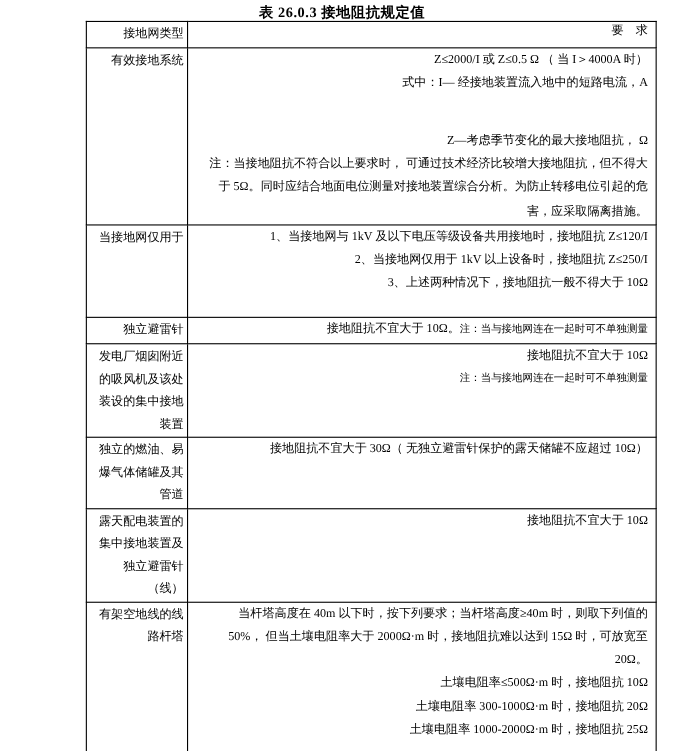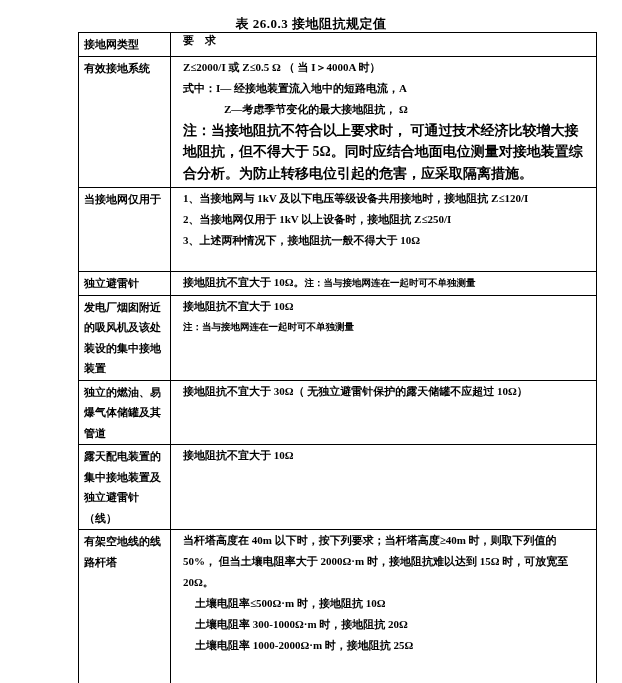--- a/index.html
+++ b/index.html
@@ -7,56 +7,56 @@
     position: relative;
     width: 622px;
     height: 683px;
     background: #ffffff;
     overflow: hidden;
     font-family: "Liberation Serif", "DejaVu Serif", serif;
     color: #000000;
   }
   .doc-title {
     height: 16px;
-    padding-top: 16px;
+    padding-top: 3px;
     text-align: center;
     font-size: 13px;
     font-weight: bold;
     line-height: 16px;
     letter-spacing: 0.5px;
   }
   table.spec {
     border-collapse: collapse;
     table-layout: fixed;
     margin-left: 78px;
     width: 519px;
   }
   table.spec th,
   table.spec td {
     border: 1px solid #000000;
     vertical-align: top;
     font-size: 11px;
-    font-weight: bold;
-    text-align: left;
+    font-weight: normal;
+    text-align: right;
     box-sizing: border-box;
   }
   td.type-cell, th.type-cell {
     padding: 1px 3px 1px 5px;
     line-height: 20.5px;
     text-align: justify;
     text-justify: inter-character;
   }
   td.req-cell, th.req-cell {
     padding: 0px 7px 1px 12px;
   }
   .line { line-height: 21px; }
-  .line.formula-indent { padding-left: 41px; }
+  .line.formula-indent { padding-left: 41px; margin-top: 32px; }
   .line.sub-indent { padding-left: 12px; }
   .line.note, span.inline-note { font-size: 9.5px; }
-  .note-block { font-size: 14px; line-height: 21.6px; }
+  .note-block { font-size: 11px; line-height: 21.6px; }
 </style>
 </head>
 <body>
 
 <div class="page">
 
   <div class="doc-title">表 26.0.3 接地阻抗规定值</div>
 
   <table class="spec">
     <colgroup>

